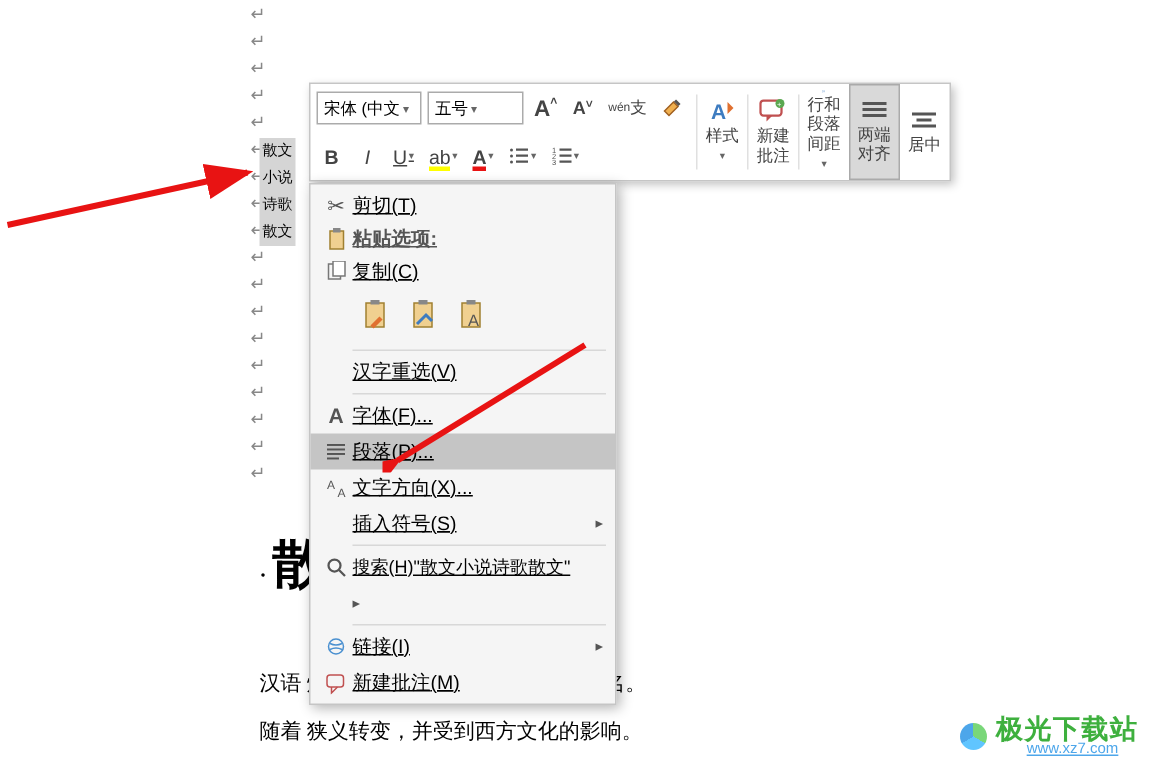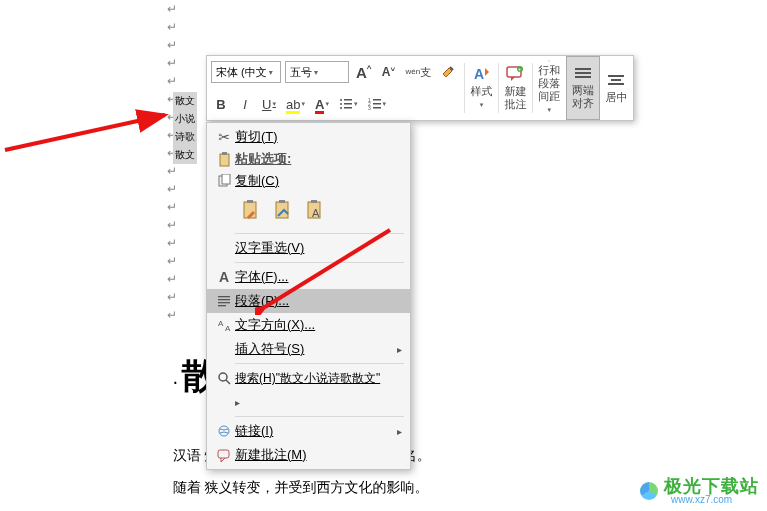--- a/index.html
+++ b/index.html
@@ -169,22 +169,22 @@
   align-items: center;
   gap: 6px;
   opacity: 0.9;
 }
 .watermark .logo {
   width: 18px; height: 18px;
   background: conic-gradient(#6bd36b 0 120deg, #4fbfff 120deg 240deg, #3a9de8 240deg 360deg);
   border-radius: 50%;
 }
 .watermark .txt1 { color: #2aa82a; font-size: 18px; font-weight: bold; letter-spacing: 1px; }
-.watermark .txt2 { color: #3a9de8; font-size: 10px; margin-left: 7px; }
-.wm-wrap { display: flex; flex-direction: column; line-height: 1; }
+.watermark .txt2 { color: #3a9de8; font-size: 10px; margin-left: 7px; text-decoration: underline; }
+.wm-wrap { display: flex; flex-direction: column; line-height: 1; align-items: center; }
 </style>
 </head>
 <body>
 
 <div class="doc-area">
   <div class="margin-marks">
     <div>↵</div>
       <div>↵</div>
       <div>↵</div>
       <div>↵</div>

